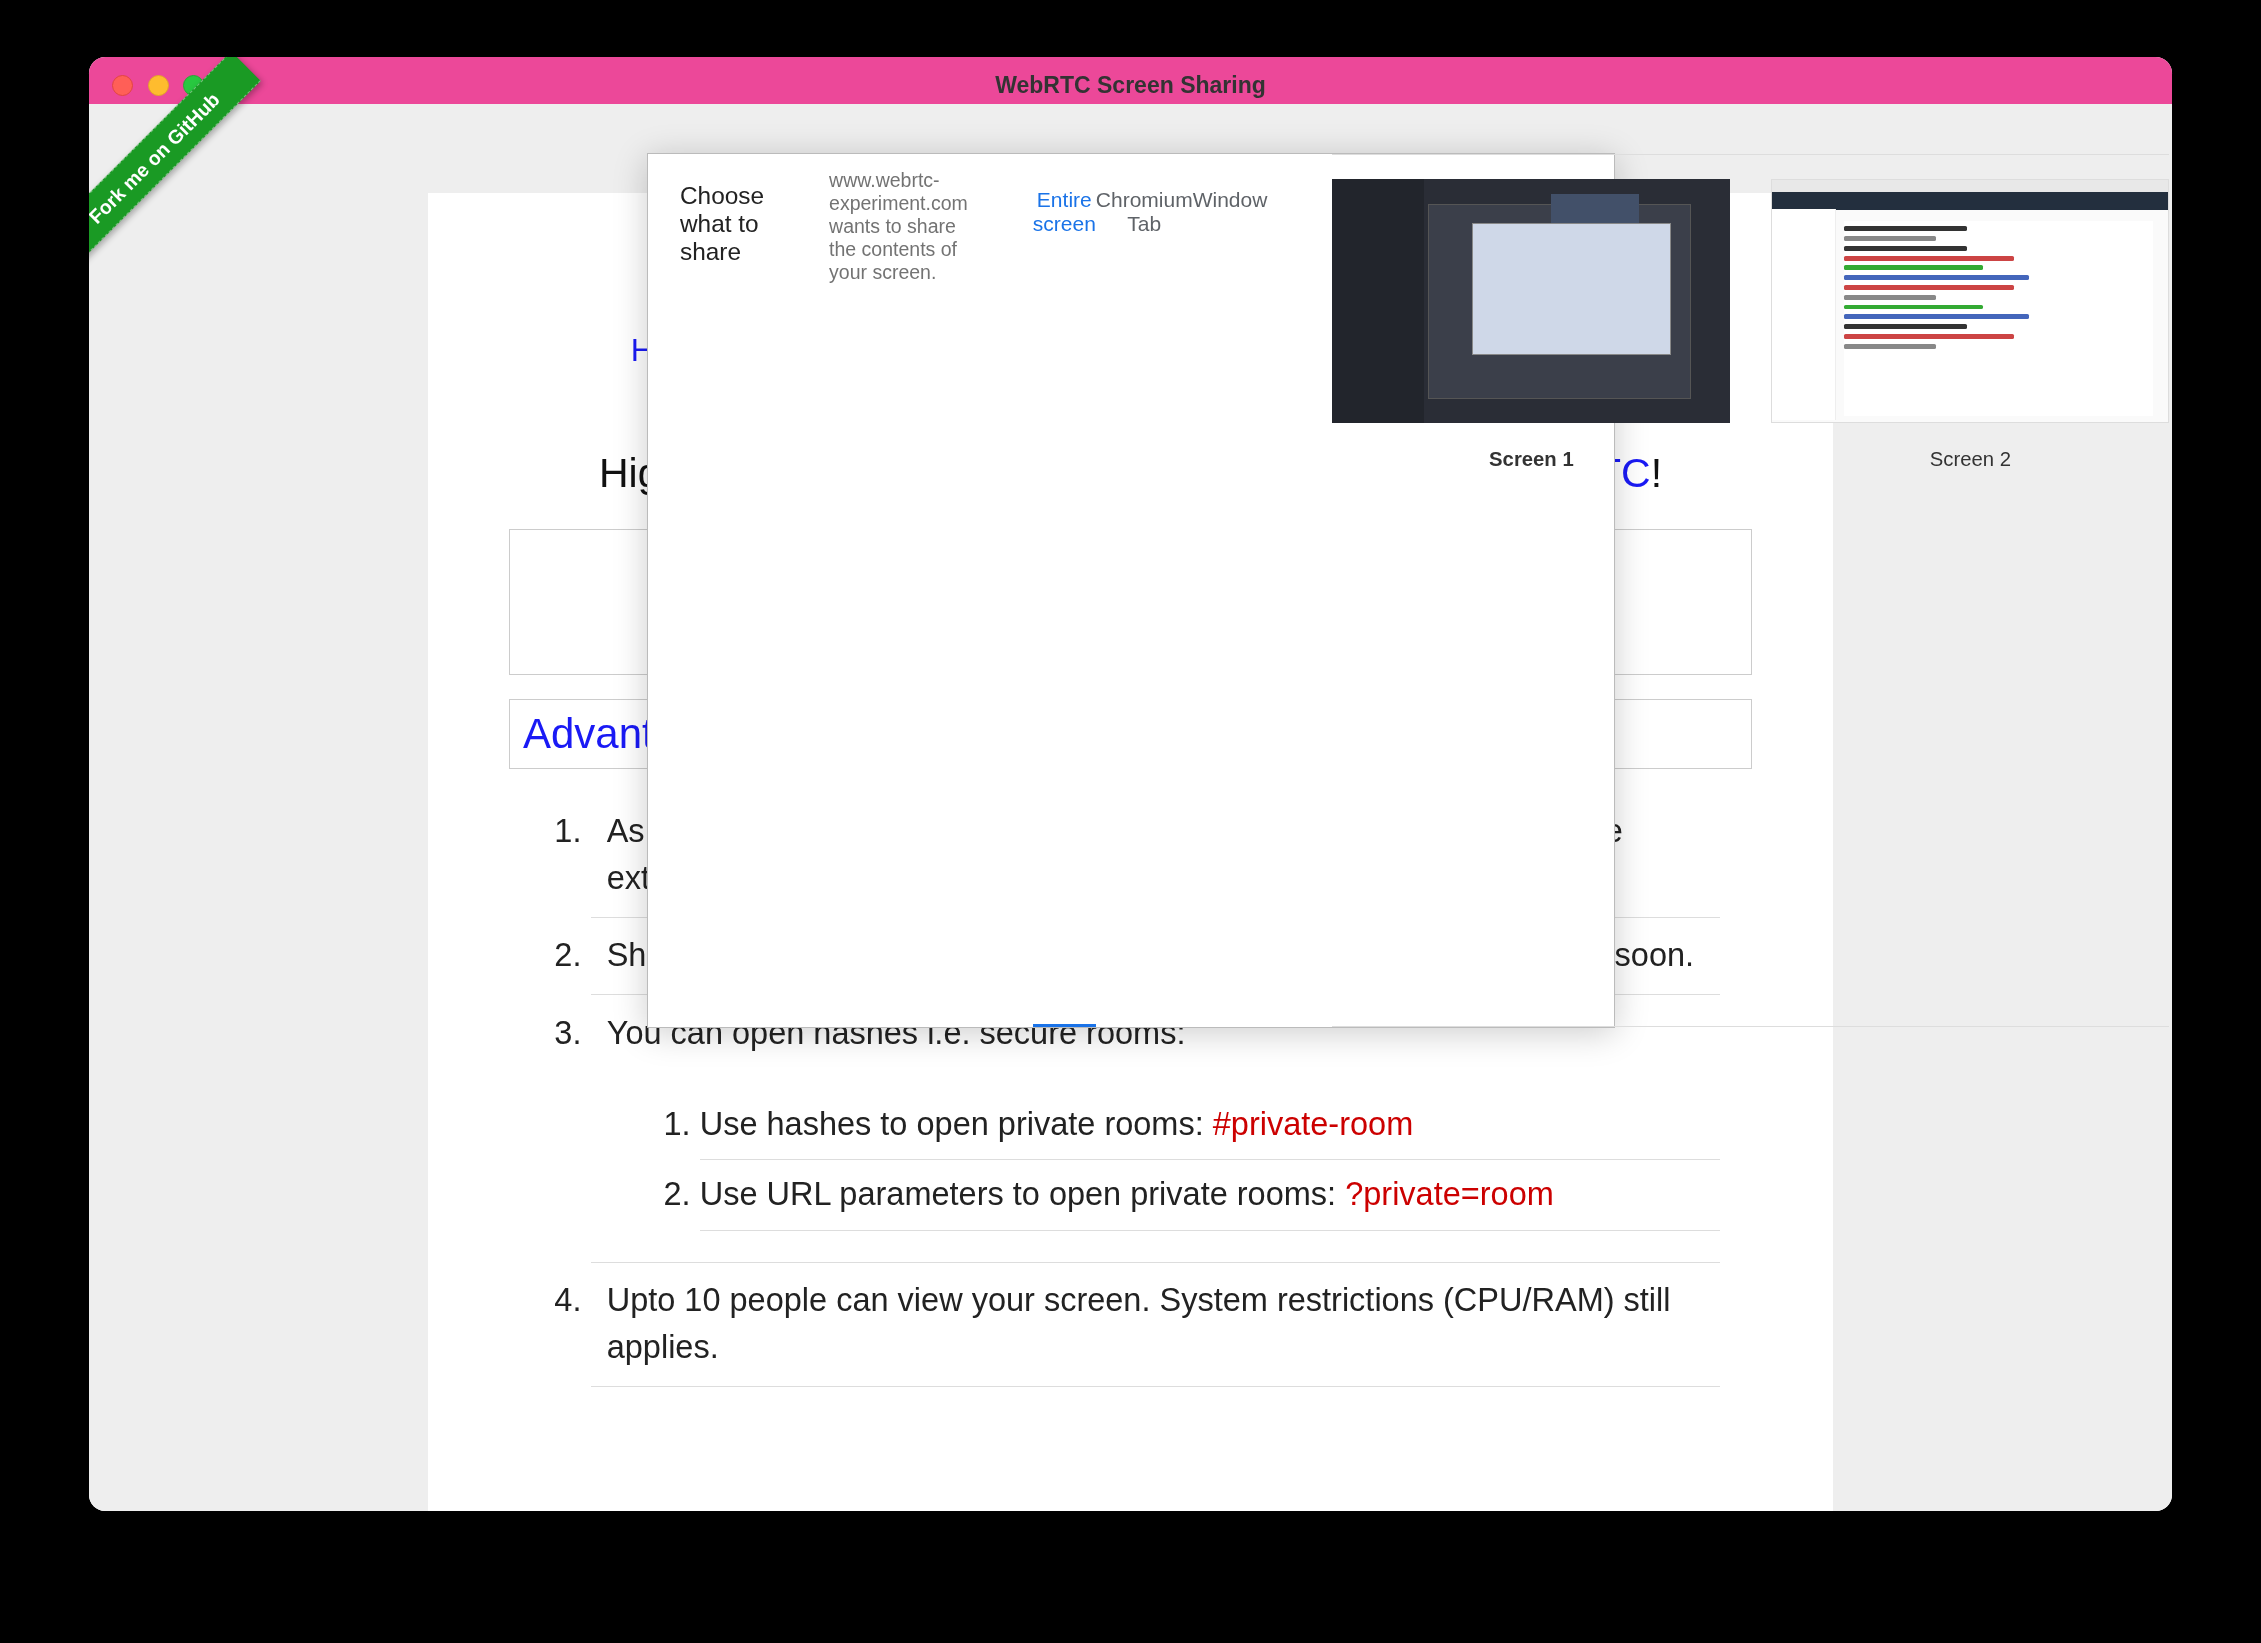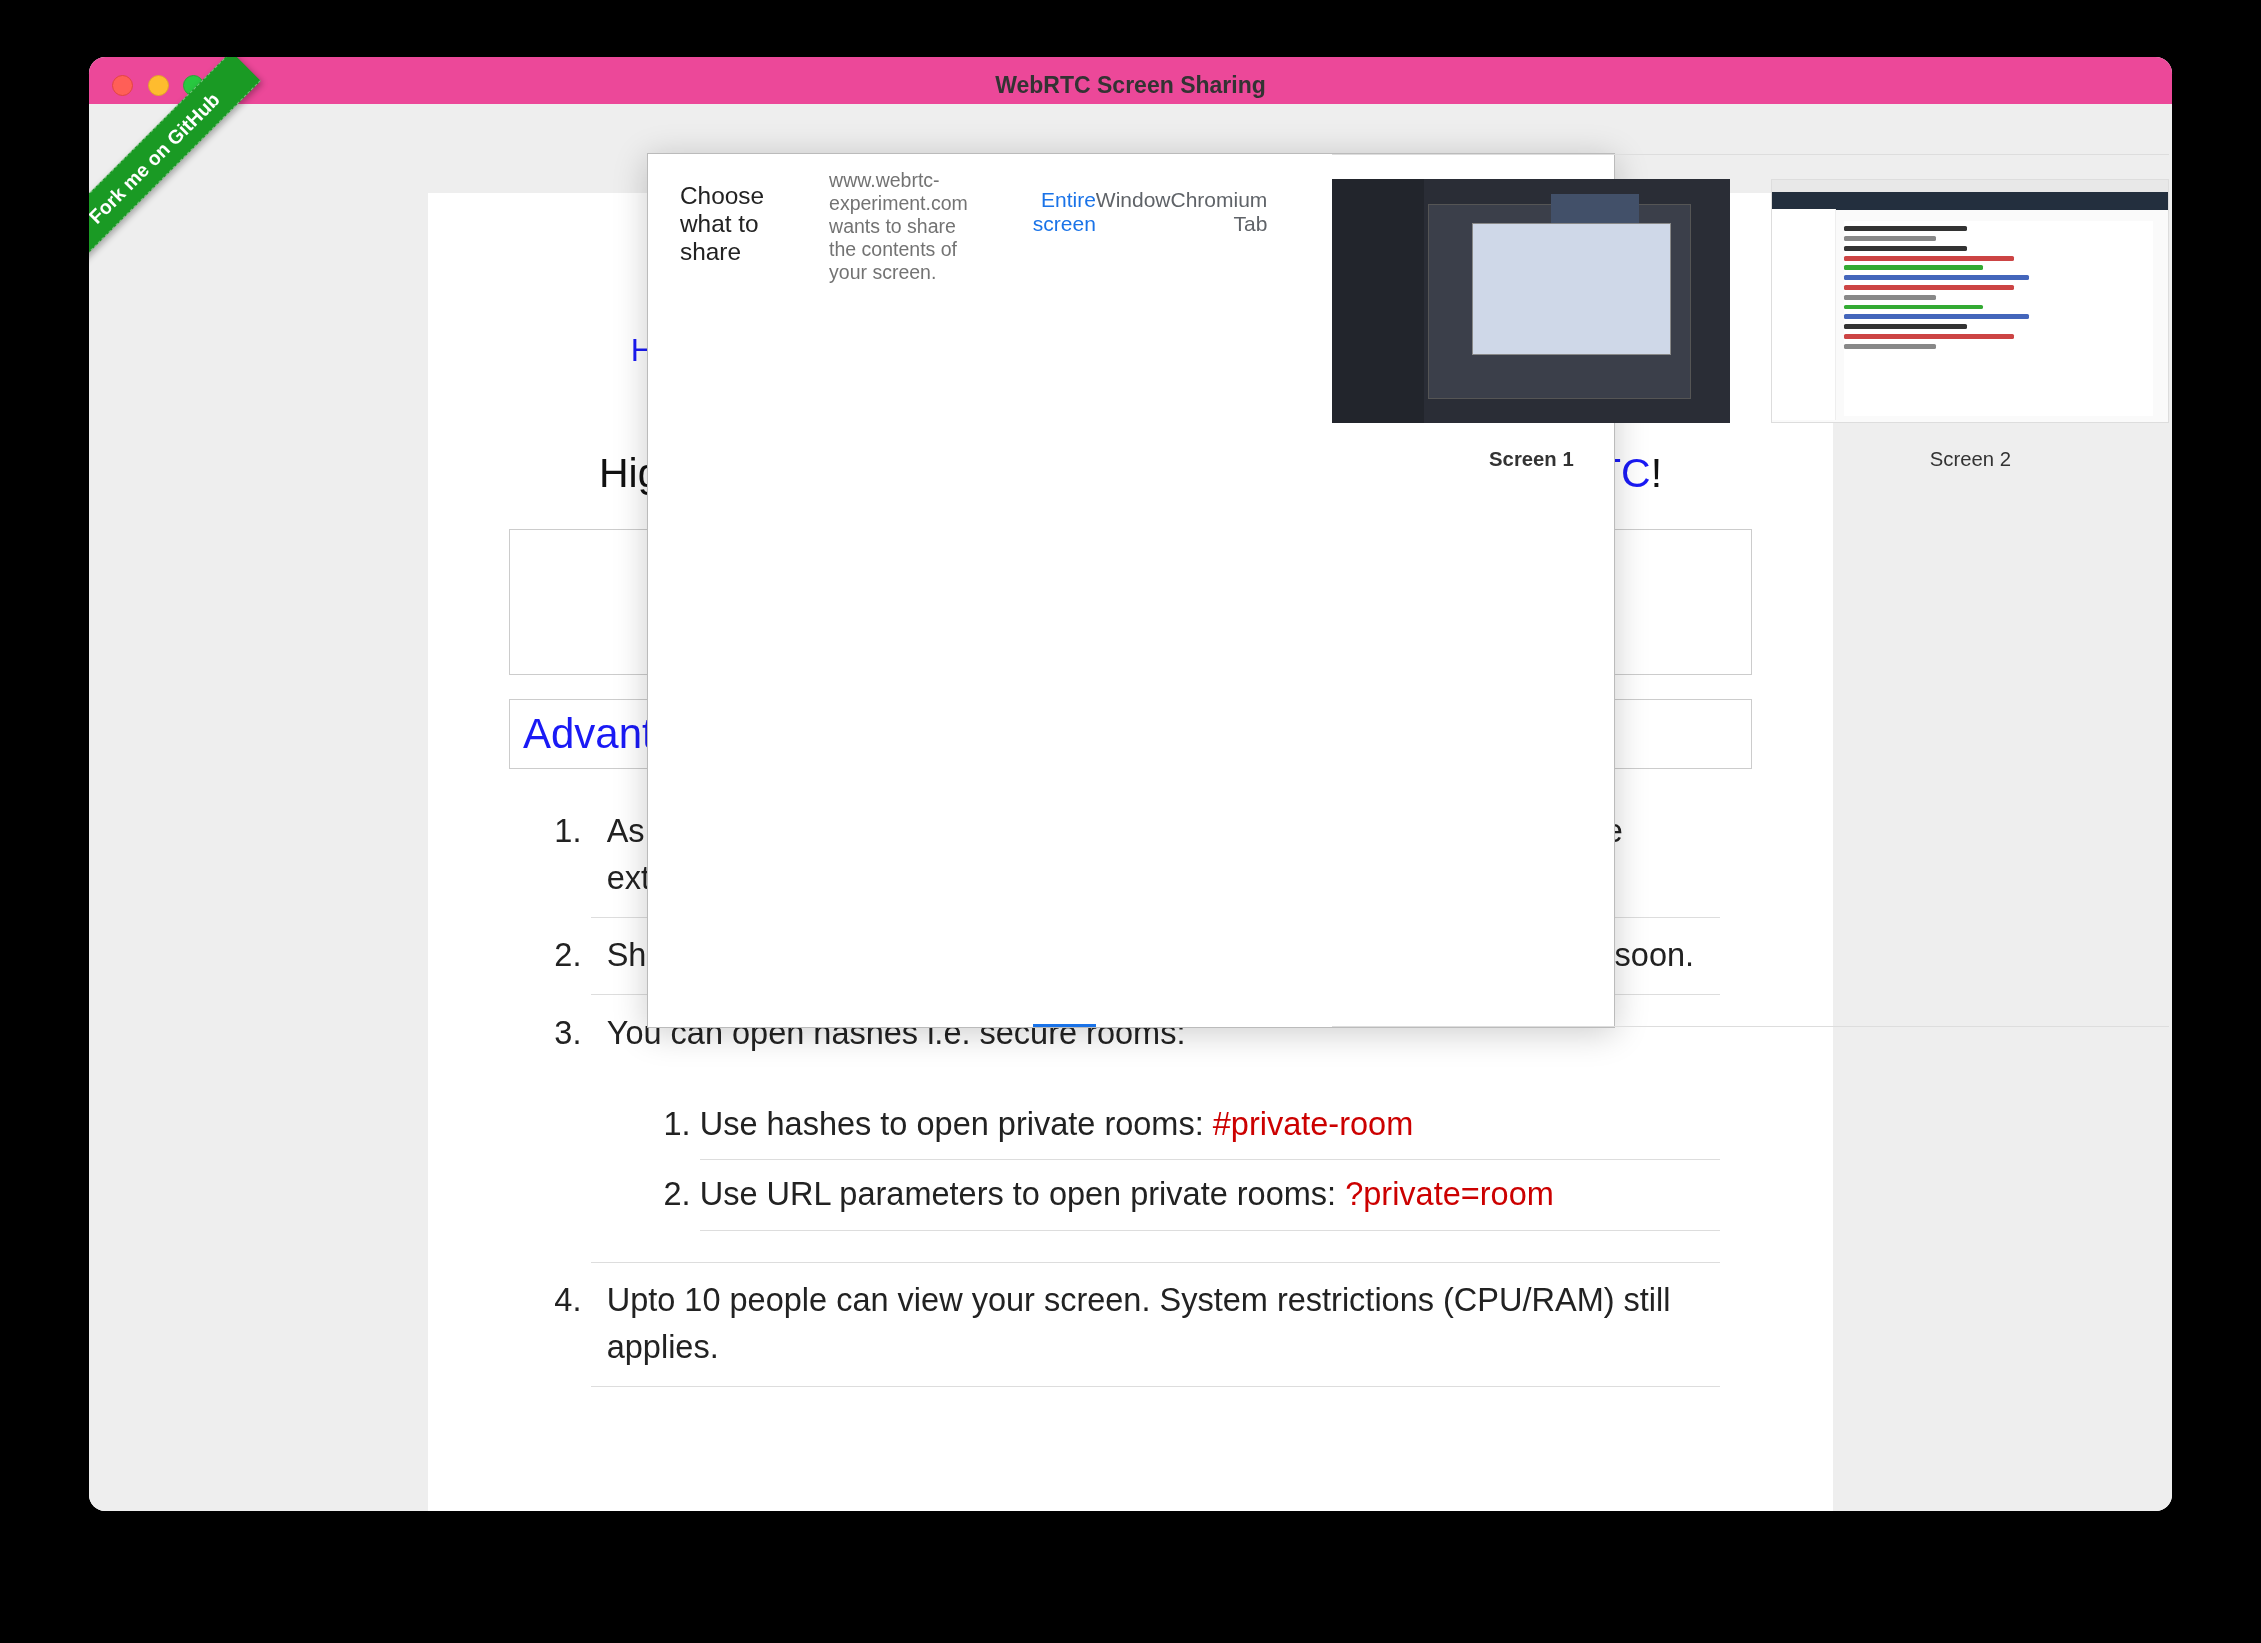--- a/index.html
+++ b/index.html
@@ -154,21 +154,21 @@
   font-size: 19.5px;
   color: #737373;
   padding: 14.6px 32.5px 3.2px;
 }
 .dlg-tabs {
   display: flex;
   margin: 23px 32.5px 0;
 }
 .dlg-tab {
   flex: 1;
-  text-align: right;
+  text-align: center;
   font-size: 21px;
   color: #5f6368;
   padding: 11.4px 0;
   border-bottom: 1.6px solid transparent;
   cursor: pointer;
 }
 .dlg-tab.active {
   color: #1a73e8;
   font-weight: 500;
   border-bottom: 3.2px solid #1a73e8;
@@ -313,22 +313,22 @@
         </li>
         <li>Upto 10 people can view your screen. System restrictions (CPU/RAM) still applies.</li>
       </ol>
     </div>
 
     <div class="dialog">
       <div class="dlg-head-title">Choose what to share</div>
       <div class="dlg-subtitle">www.webrtc-experiment.com wants to share the contents of your screen.</div>
       <div class="dlg-tabs">
         <div class="dlg-tab active">Entire screen</div>
+        <div class="dlg-tab">Chromium Tab</div>
         <div class="dlg-tab">Window</div>
-        <div class="dlg-tab">Chromium Tab</div>
       </div>
       <div class="dlg-body">
         <div class="screen-opt">
           <div class="thumb">
             <div class="ide-side"></div>
             <div class="ide-panel"></div>
             <div class="ide-tab"></div>
             <div class="ide-overlay"></div>
           </div>
           <div class="thumb-label bold">Screen 1</div>

